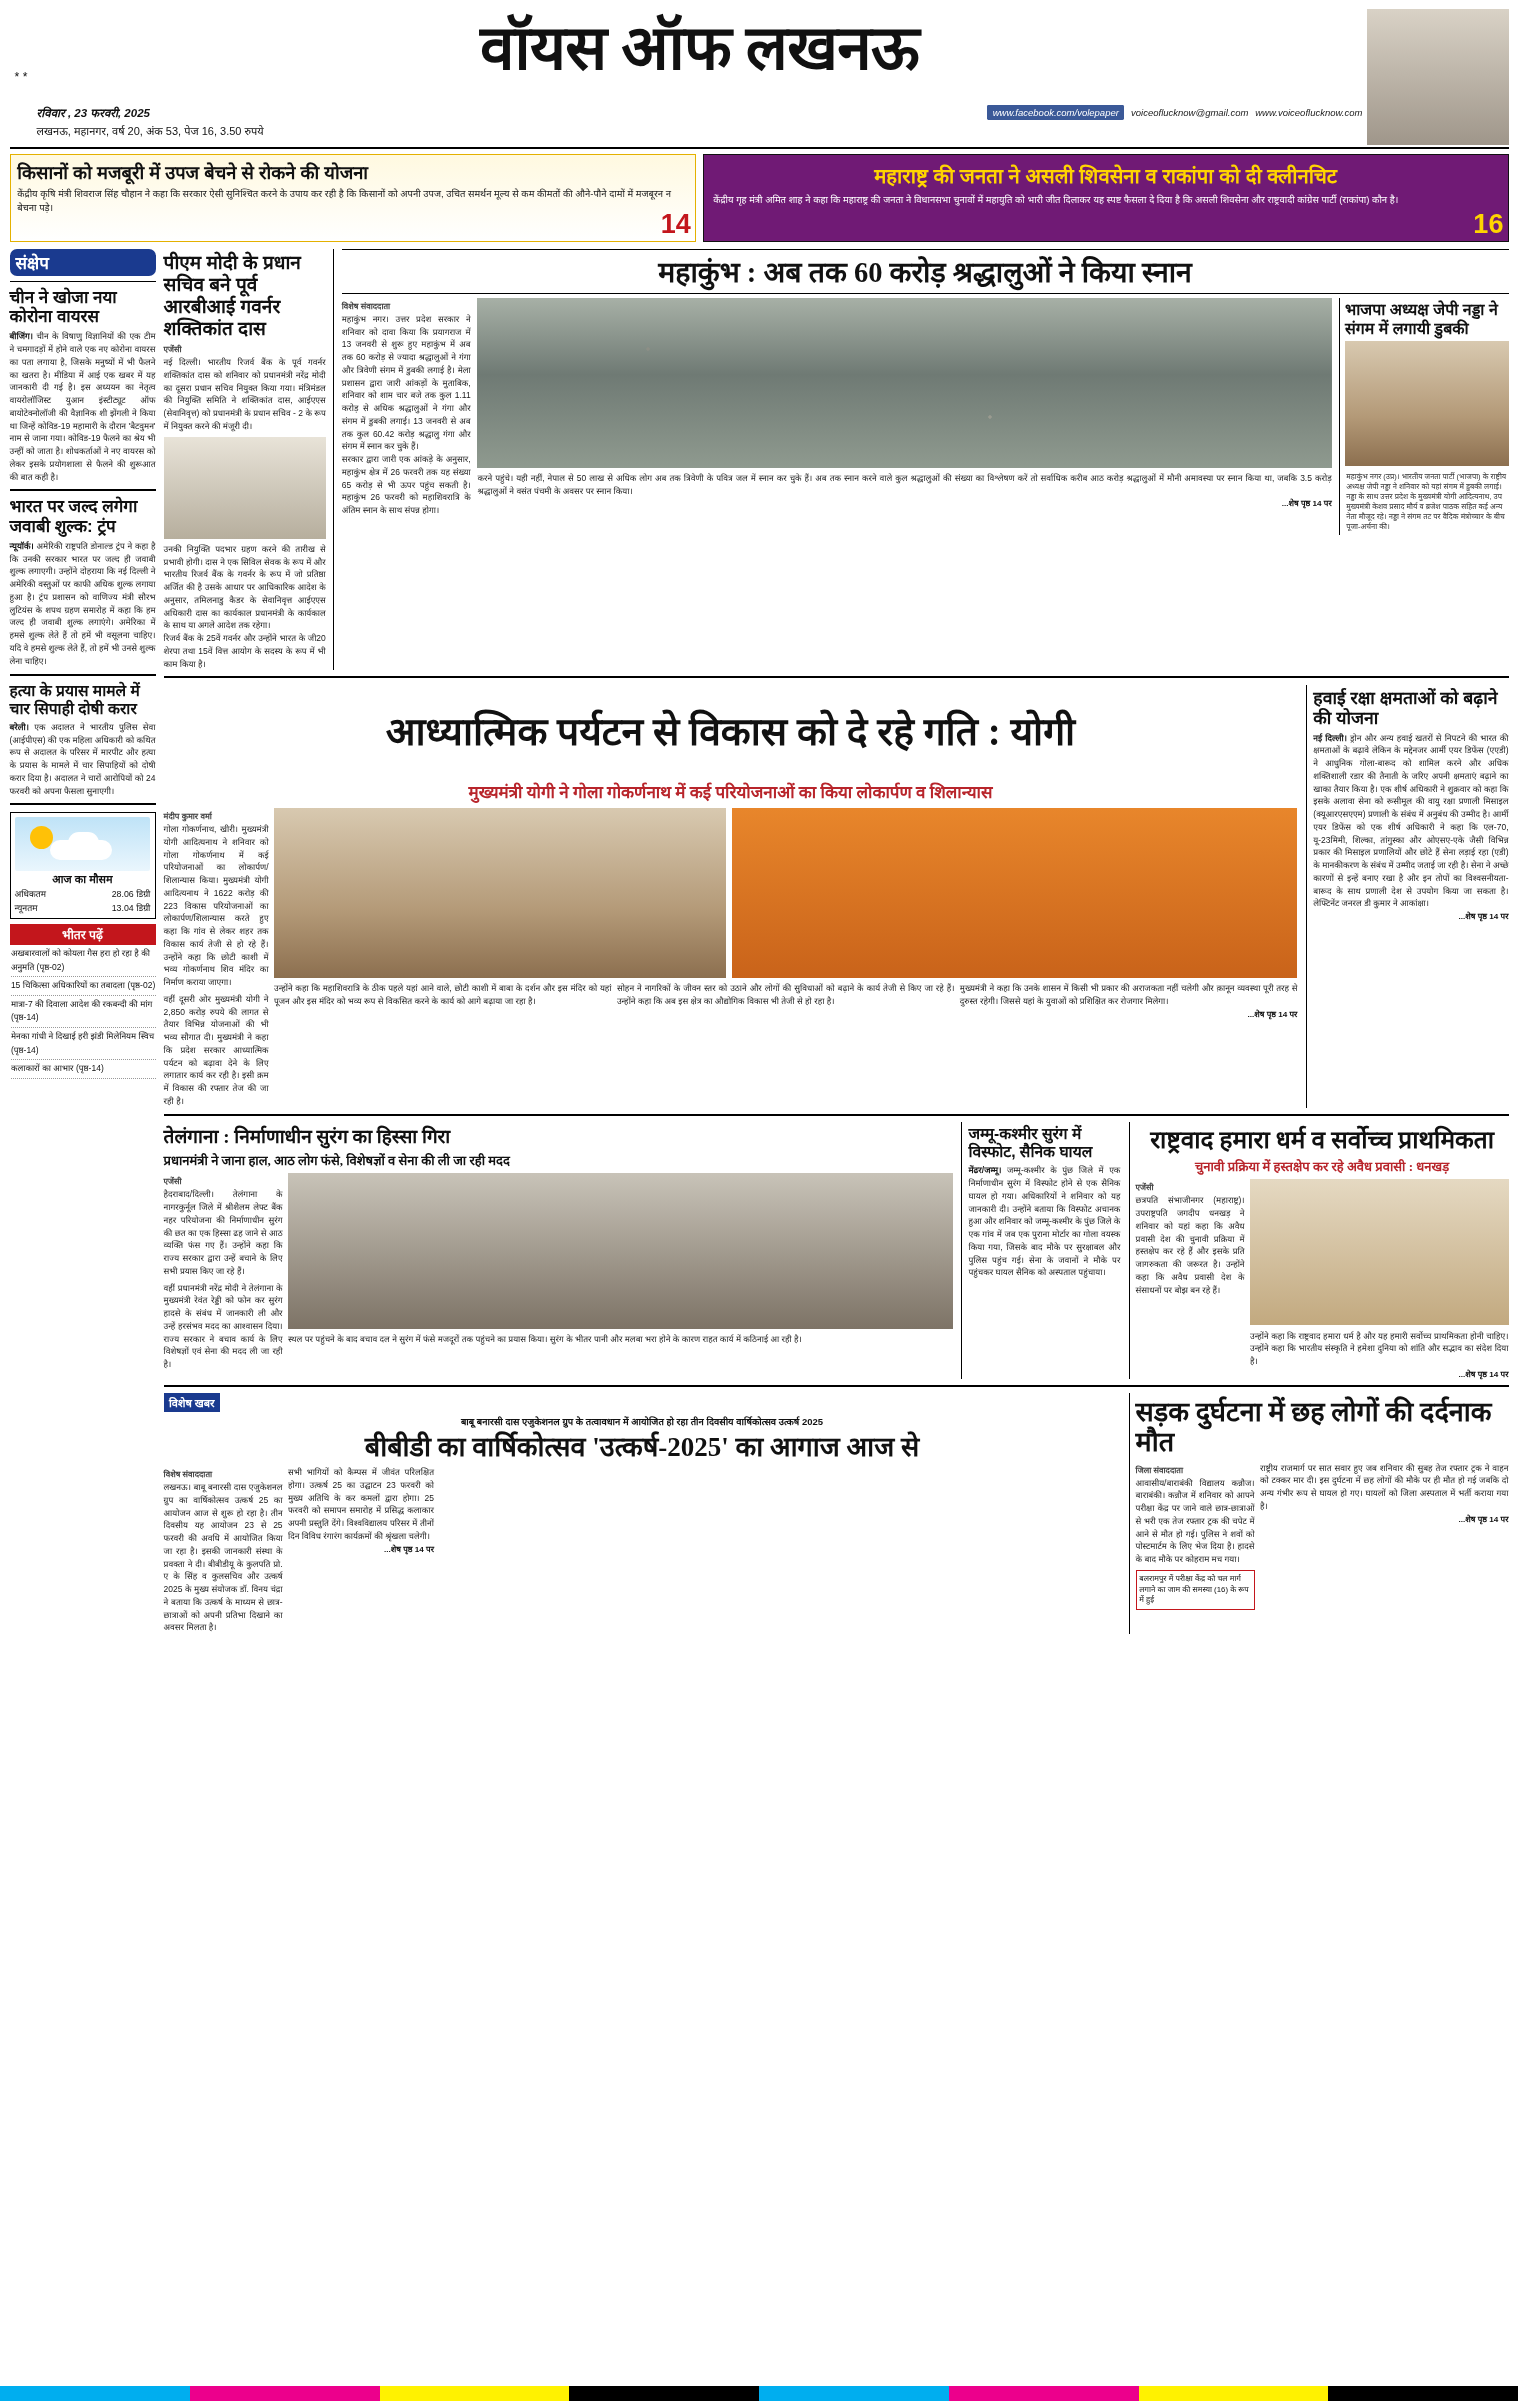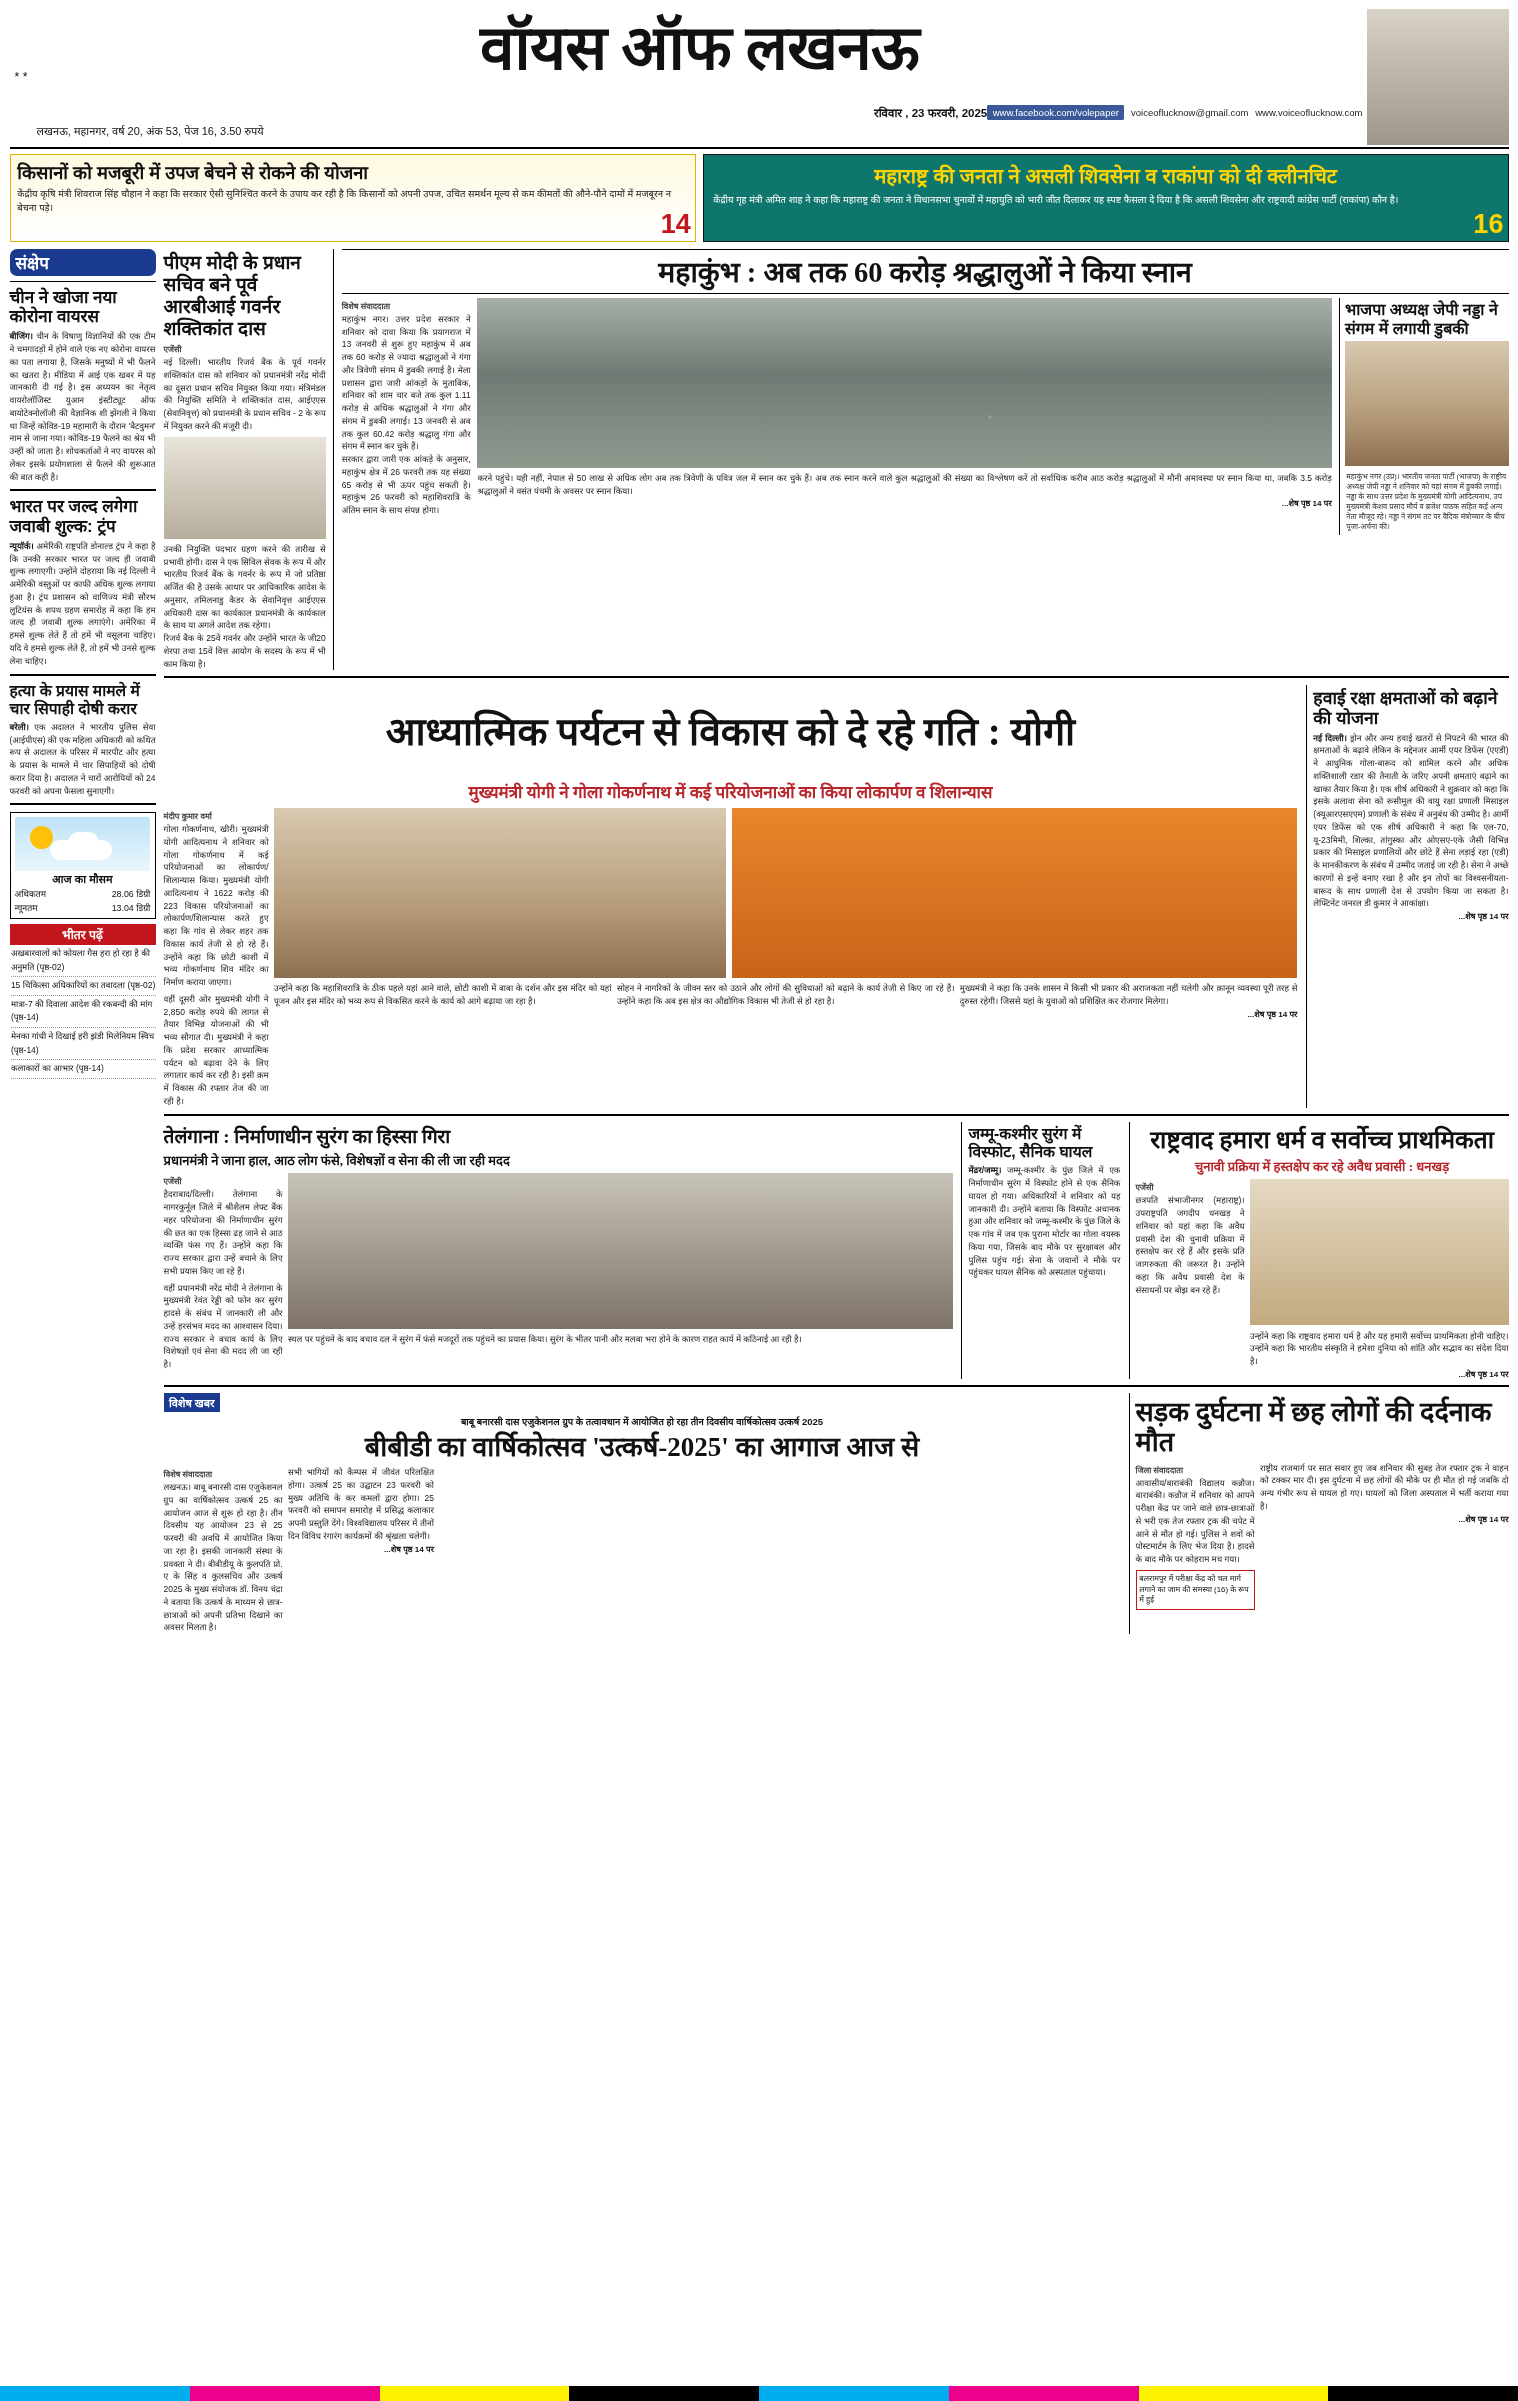--- a/index.html
+++ b/index.html
@@ -12,31 +12,31 @@
   }
   .page { width: 1518px; height: 2401px; position: relative; padding: 6.8px 9.5px 0 9.5px; }
 
   
   .masthead { display:flex; align-items:center; height: 142px; border-bottom: 2px solid #000; }
   .logo-box { width: 129px; height: 115px; display:flex; flex-direction:column; align-items:center; justify-content:center; }
   .logo-sq { width: 102px; height: 81px; background:#c3161c; display:flex; align-items:center; justify-content:center; color:#fff; font-size:53px; font-weight:bold; font-family:"Liberation Serif", serif; }
   .logo-tag { font-size: 10.2px; margin-top:2.7px; font-weight:bold; color:#c3161c; }
   .title-col { flex:1; display:flex; flex-direction:column; align-items:center; }
   .paper-title { font-size: 62px; font-weight: bold; letter-spacing:-0.7px; font-family: "Liberation Serif", serif; line-height:1.05; }
-  .dateline { width:100%; display:flex; justify-content:flex-end; align-items:center; font-size:11.5px; margin-top:24px; padding: 0 4.1px; }
+  .dateline { width:100%; display:flex; justify-content:space-between; align-items:center; font-size:11.5px; margin-top:24px; padding: 0 4.1px; font-style: italic; }
   .dateline .left { font-weight:bold; }
   .social { display:flex; gap:6.8px; align-items:center; font-size:9.5px; }
   .social .fb { background:#3b5998; color:#fff; padding:2px 5.4px; border-radius:1.4px; }
   .social .mail, .social .web { color:#222; }
   .portrait { width: 142px; height: 136px; overflow:hidden; position:relative; }
 
   
   .promo { display:flex; gap:6.8px; margin-top: 5.4px; height: 88px; }
   .promo-left { flex: 1 1 46%; border:1.4px solid #e4b100; background: linear-gradient(#fff9e0,#fff); position:relative; }
-  .promo-right { flex: 1 1 54%; border:1.4px solid #111; background:#0f766e; position:relative; }
+  .promo-right { flex: 1 1 54%; border:1.4px solid #111; background:#701a75; position:relative; }
   .promo-left h3 { margin:4.1px 6.8px 2.7px; font-size:18.3px; color:#111; font-weight:bold; }
   .promo-left p { margin:0 6.8px; font-size:9.5px; line-height:1.45; color:#222; }
   .promo-right h3 { margin:5.4px 9.5px 4.1px; font-size:20.3px; color:#ffd400; font-weight:bold; text-align:center; }
   .promo-right p { margin:0 9.5px; font-size:9.5px; line-height:1.45; color:#fff; }
   .pagenum { position:absolute; right:4.1px; bottom:1.4px; font-size:27px; font-weight:bold; color:#c3161c; }
   .pagenum.white { color:#ffd400; }
 
   
   .cols { display:flex; gap:8.1px; margin-top:6.8px; }
   .col { }

